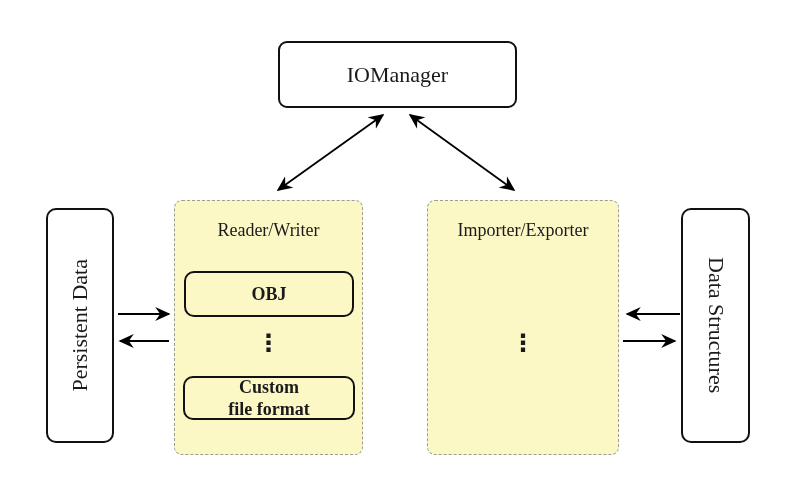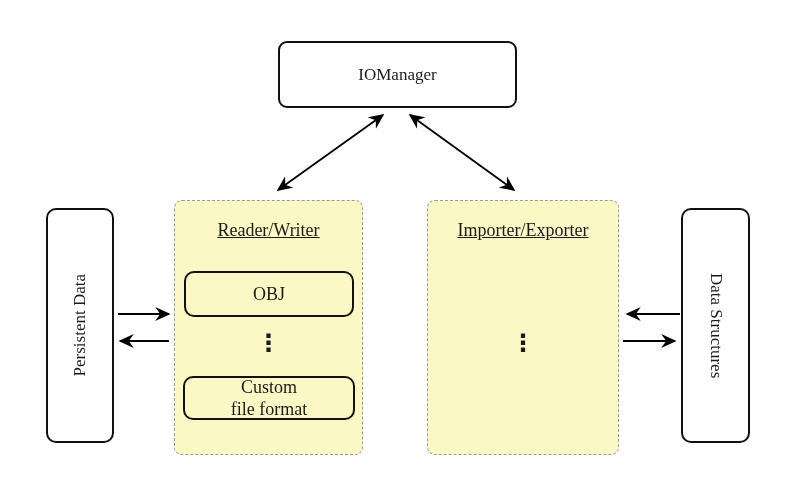--- a/index.html
+++ b/index.html
@@ -30,21 +30,21 @@
     pointer-events: none;
   }
   .node {
     position: absolute;
     background: var(--background);
     border: 2.2px solid var(--box-border);
     border-radius: 9px;
     display: flex;
     align-items: center;
     justify-content: center;
-    font-size: 17px;
+    font-size: 22px;
     text-align: center;
   }
   .io-box { left: 278px; top: 41px; width: 239px; height: 67px; }
   .side-box { border-radius: 10px; }
   .side-box.left  { left: 46px;  top: 208px; width: 68px; height: 235px; }
   .side-box.right { left: 681px; top: 208px; width: 69px; height: 235px; }
   .vtext-up {
     writing-mode: vertical-rl;
     transform: rotate(180deg);
     white-space: nowrap;
@@ -61,34 +61,34 @@
   }
   .panel.left  { left: 174px; top: 200px; width: 189px; height: 255px; }
   .panel.right { left: 427px; top: 200px; width: 192px; height: 255px; }
   .panel-title {
     position: absolute;
     top: 19px;
     left: 0; right: 0;
     text-align: center;
     font-size: 18px;
     white-space: nowrap;
-    text-decoration: underline;
   }
   .inner-box {
     position: absolute;
     background: var(--panel-fill);
     border: 2.4px solid var(--box-border);
     border-radius: 10px;
     display: flex;
     align-items: center;
     justify-content: center;
     font-size: 18px;
     line-height: 22px;
     text-align: center;
     white-space: pre-line;
+    font-weight: bold;
   }
   .panel.left  .inner-box.top    { left: 9px;  top: 70px;  width: 170px; height: 46px; }
   .panel.left  .inner-box.bottom { left: 8px;  top: 175px; width: 172px; height: 44px; }
   .panel.right .inner-box.top    { left: 10px; top: 71px;  width: 172px; height: 45px; }
   .panel.right .inner-box.bottom { left: 6px;  top: 176px; width: 177px; height: 60px; }
   .dots {
     position: absolute;
     left: 0; right: 0;
     top: 128px;
     text-align: center;

